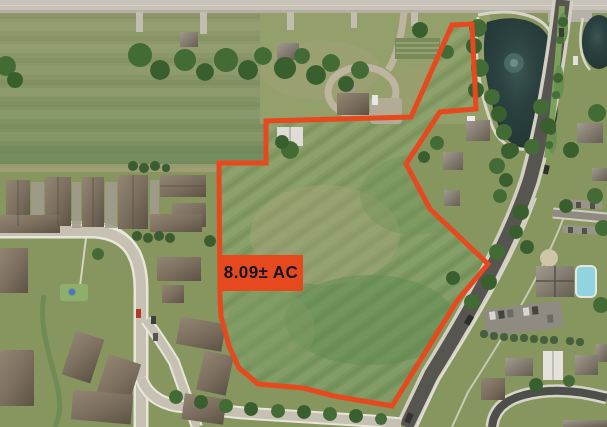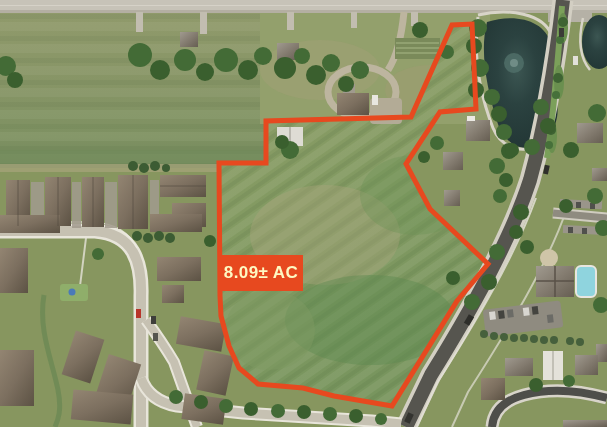--- a/index.html
+++ b/index.html
@@ -328,16 +328,16 @@
     <rect x="466" y="315" width="6" height="10" fill="#2e2e2a" transform="rotate(30 469 320)"></rect>
     <rect x="406" y="413" width="6" height="10" fill="#33332f" transform="rotate(25 409 418)"></rect>
     <rect x="573" y="56" width="5" height="9" fill="#e2e0da"></rect>
     <rect x="559" y="28" width="5" height="9" fill="#3a3a36"></rect>
     <rect x="544" y="165" width="5" height="9" fill="#2f2f2b" transform="rotate(12 546 169)"></rect>
   </g>
 
   <polygon points="219,163 266,163 266,121 411,117 452,25 472,24 476,109 440,112 406,164 430,209 488,264 457,301 392,406 334,396 303,388 258,384 239,368 229,346 221,316 220,296" fill="none" stroke-width="5" stroke-linejoin="miter" stroke-linecap="round" stroke="#E7491F"></polygon>
 </svg>
 
-<div class="parcel-label" style="left: 219px; top: 255px; width: 84px; height: 36px; background: rgb(231, 73, 31); color: #fef9c3;">
+<div class="parcel-label" style="left: 219px; top: 255px; width: 84px; height: 36px; background: rgb(231, 73, 31); color: #0f172a;">
   <span>8.09± AC</span>
 </div>
 </div>
 
 </body></html>

